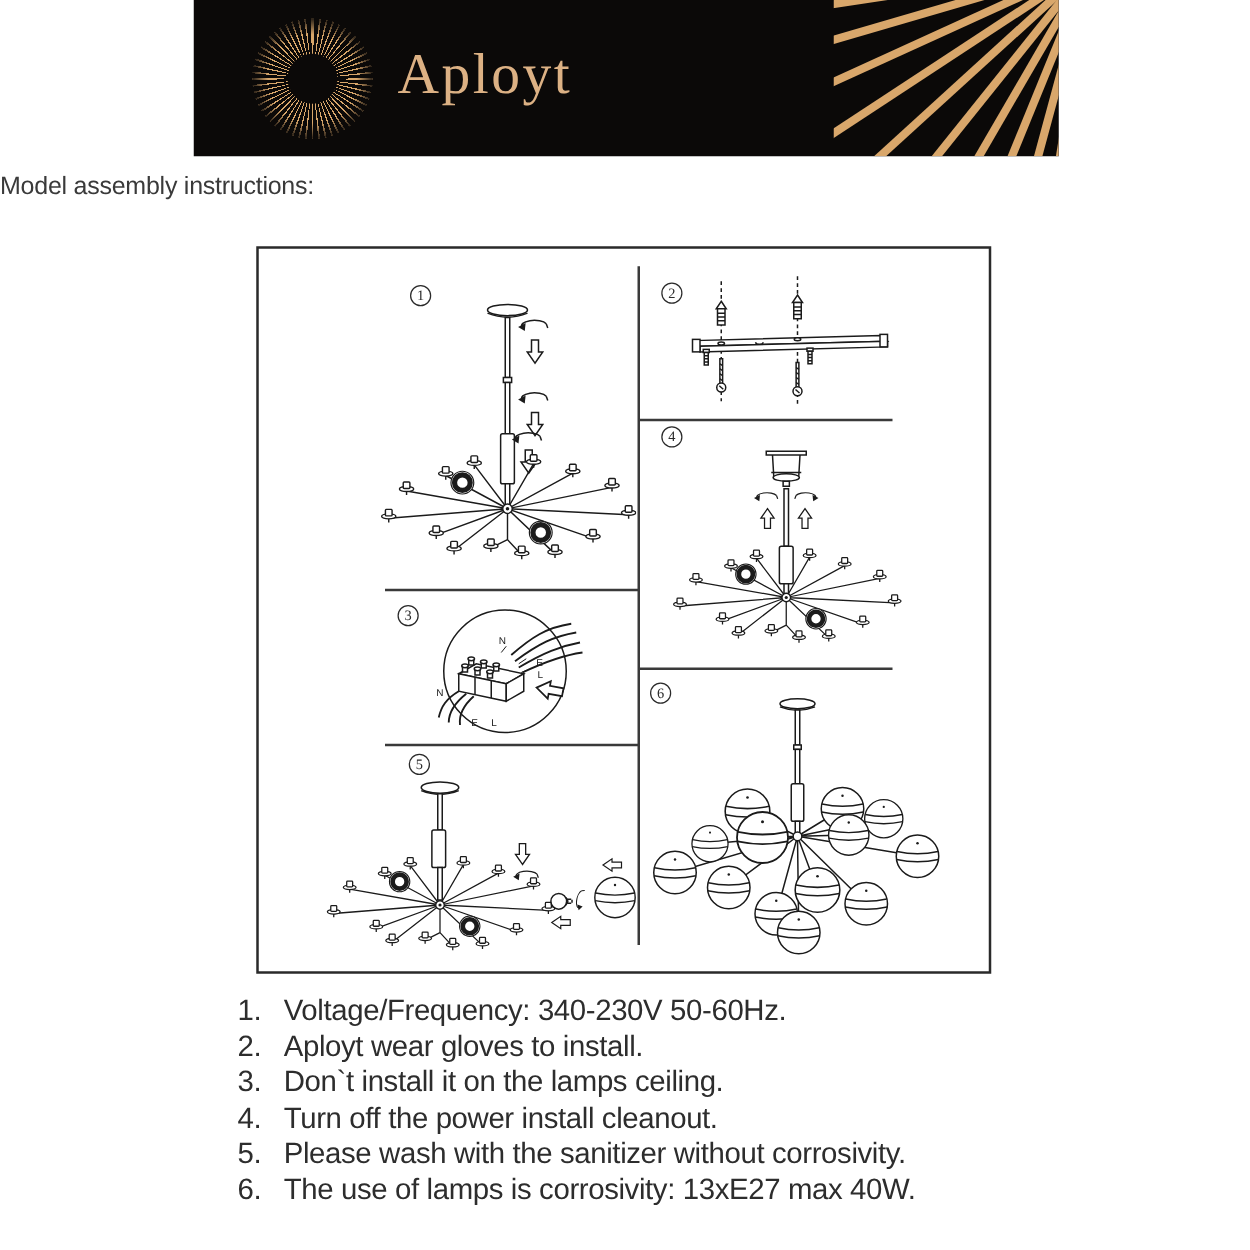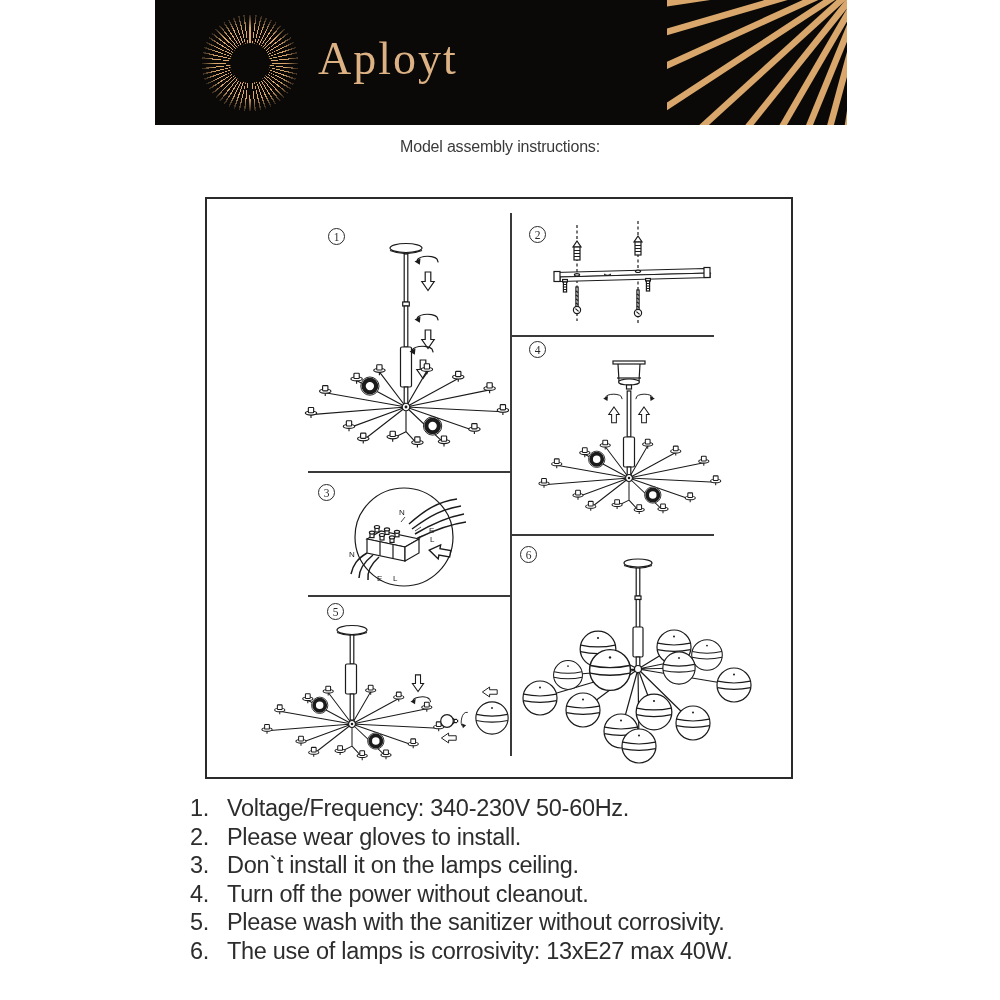--- a/index.html
+++ b/index.html
@@ -11,22 +11,22 @@
   .sunburst{position:absolute;left:47px;top:15px;width:96px;height:96px;border-radius:50%;
     background:repeating-conic-gradient(#d9a76b 0deg 1.7deg, rgba(0,0,0,0) 1.7deg 6.4deg);}
   .sunburst::before{content:"";position:absolute;inset:0;border-radius:50%;
     background:radial-gradient(circle,rgba(11,9,8,0) 52%,#0b0908 74%);}
   .sunburst::after{content:"";position:absolute;left:28px;top:28px;width:40px;height:40px;border-radius:50%;background:#0b0908;}
   .brand{position:absolute;left:163px;top:36px;font-family:"Liberation Serif",serif;
     font-size:46px;font-weight:400;letter-spacing:2px;color:#dcb184;line-height:1;}
   .rays{position:absolute;right:0;top:0;}
 
   
-  .title,.model{position:absolute;left:0;width:1000px;text-align:center;color:#3a3a3a;
-    font-size:16px;letter-spacing:-0.2px;}
+  .title,.model{position:absolute;left:0;width:1000px;text-align:left;color:#3a3a3a;
+    font-size:20px;letter-spacing:-0.2px;}
   .title{top:138px;}
   .model{top:166px;}
 
   
   .diagram{position:absolute;left:205px;top:197px;width:588px;height:582px;
     border:2px solid #2a2a2a;box-sizing:border-box;}
   .vdiv{position:absolute;left:303px;top:14px;width:2px;height:543px;background:#3a3a3a;}
   .hdiv{position:absolute;height:2px;background:#3a3a3a;}
   .d13{left:101px;top:272px;width:204px;}
   .d35{left:101px;top:396px;width:204px;}
@@ -351,29 +351,29 @@
     </svg>
   </section>
 
   <div class="instructions">
     <div class="inst-row">
       <span class="inst-num">1.</span>
       <span class="inst-text">Voltage/Frequency: 340-230V 50-60Hz.</span>
     </div>
     <div class="inst-row">
       <span class="inst-num">2.</span>
-      <span class="inst-text">Please wear gloves to install.</span>
+      <span class="inst-text">Aployt wear gloves to install.</span>
     </div>
     <div class="inst-row">
       <span class="inst-num">3.</span>
       <span class="inst-text">Don`t install it on the lamps ceiling.</span>
     </div>
     <div class="inst-row">
       <span class="inst-num">4.</span>
-      <span class="inst-text">Turn off the power without cleanout.</span>
+      <span class="inst-text">Turn off the power install cleanout.</span>
     </div>
     <div class="inst-row">
       <span class="inst-num">5.</span>
       <span class="inst-text">Please wash with the sanitizer without corrosivity.</span>
     </div>
     <div class="inst-row">
       <span class="inst-num">6.</span>
       <span class="inst-text">The use of lamps is corrosivity: 13xE27 max 40W.</span>
     </div>
   </div>

